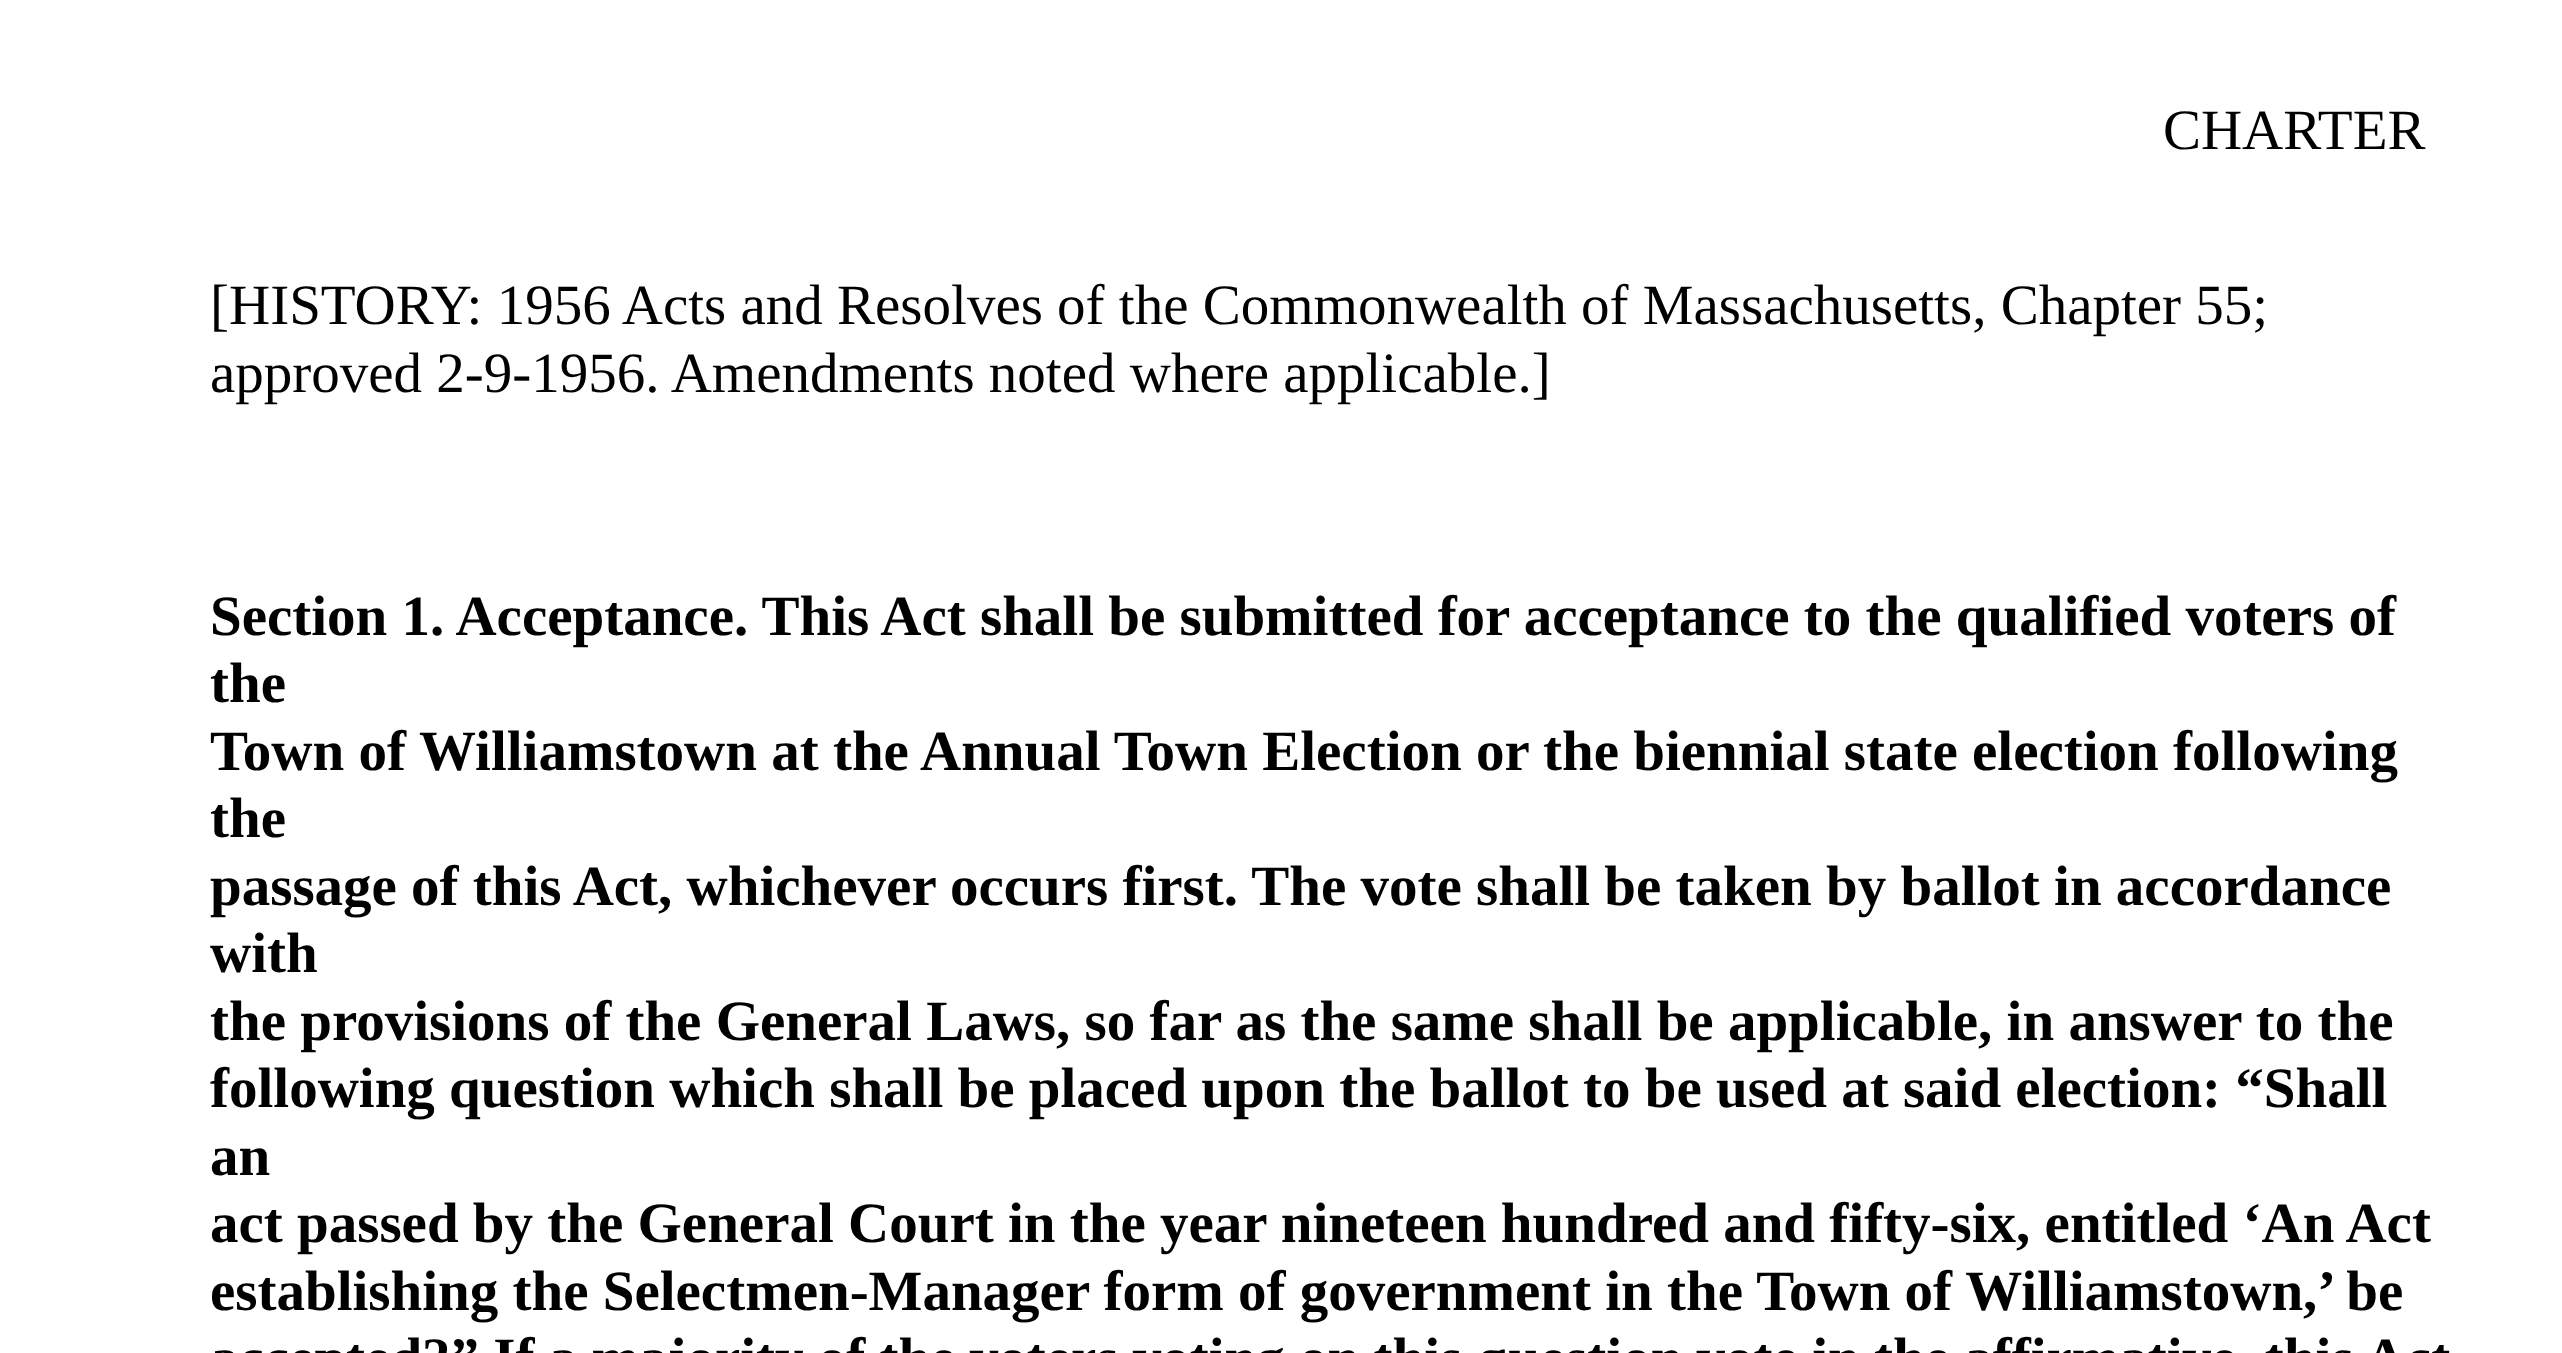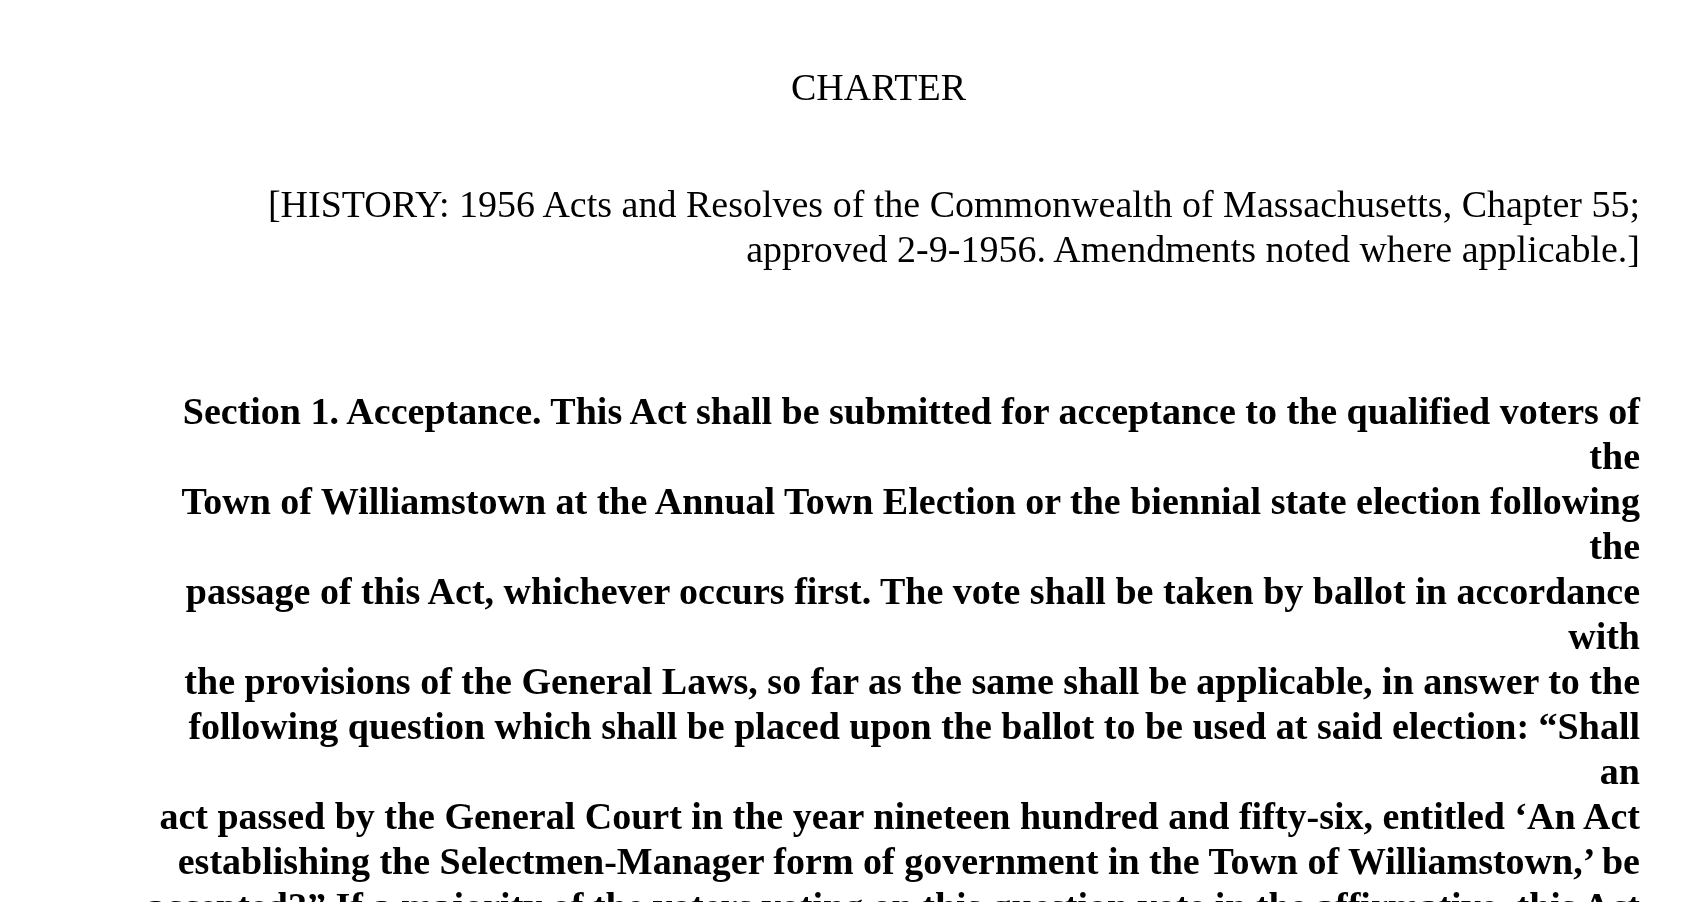--- a/index.html
+++ b/index.html
@@ -20,30 +20,30 @@
     height: 902px;
     background: #ffffff;
   }
   .doc-title {
     position: absolute;
     top: 65px;
     left: 140px;
     width: 1477px;
     font-size: 38px;
     line-height: 45px;
-    text-align: center;
+    text-align: right;
     white-space: pre-line;
   }
   .para {
     position: absolute;
     left: 140px;
     width: 1500px;
     font-size: 38px;
     line-height: 45px;
-    text-align: right;
+    text-align: left;
     white-space: pre-line;
   }
   .history-para {
     top: 182px;
   }
   .section-para {
     top: 389px;
     font-weight: bold;
   }
 </style>

